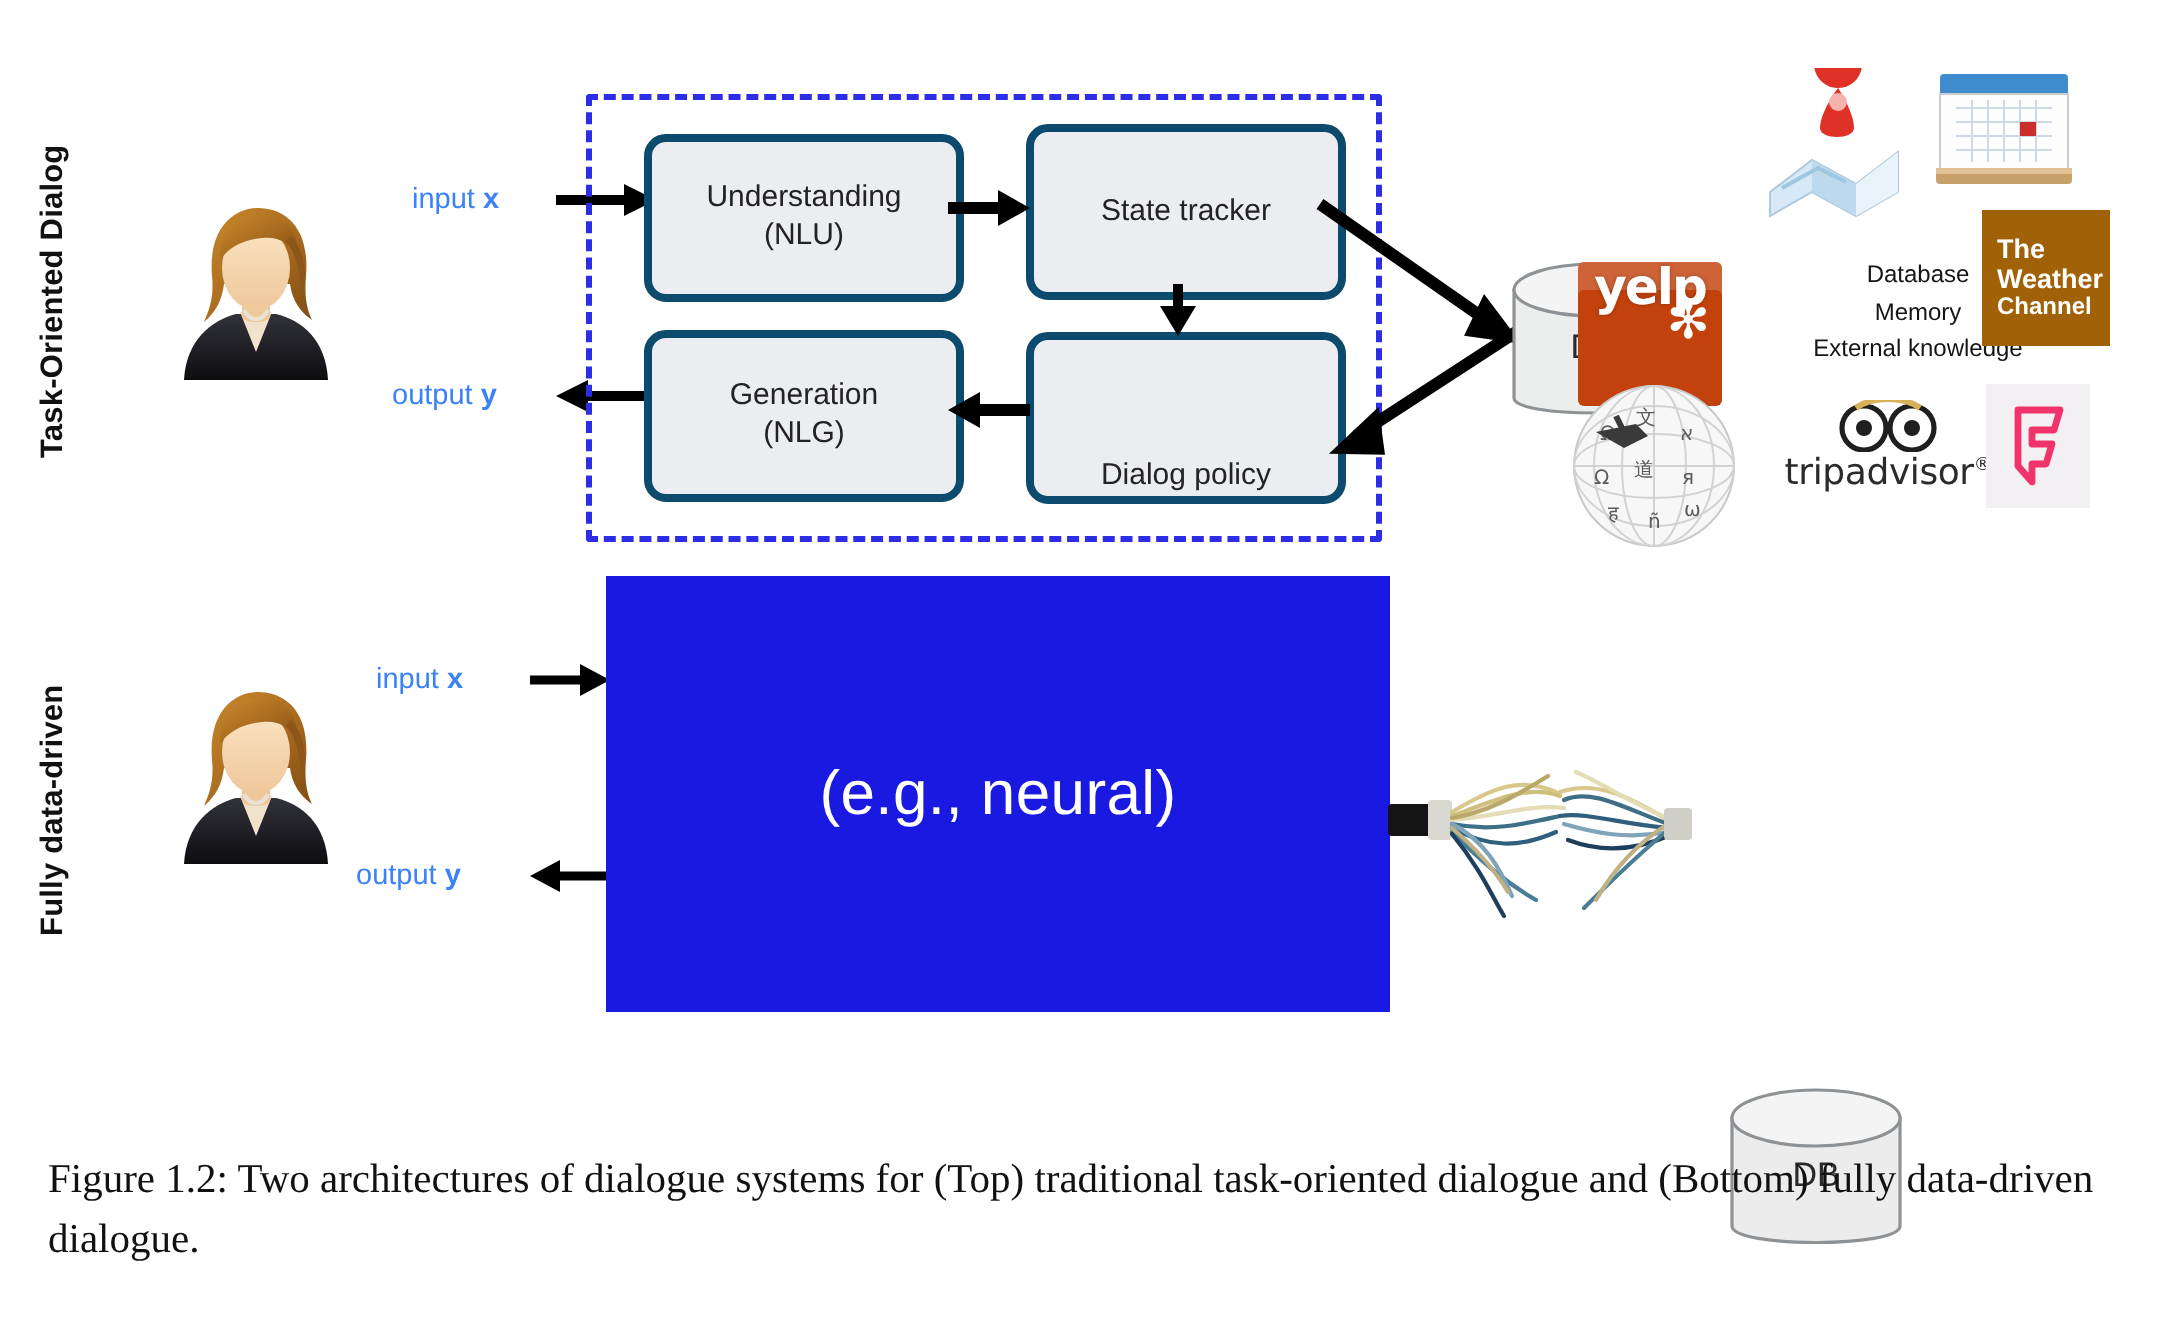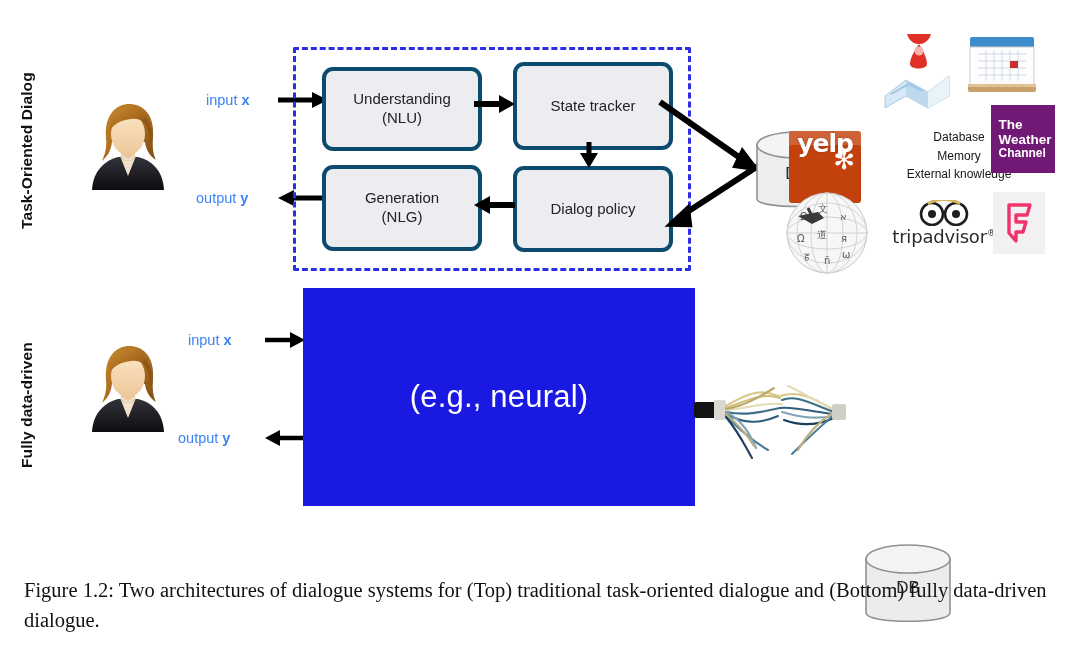--- a/index.html
+++ b/index.html
@@ -66,21 +66,21 @@
   .logo{position:absolute;}
 
   .yelp{width:72px;height:72px;background:#c2410c;border-radius:3px;
         display:flex;justify-content:center;position:relative;
         box-shadow:inset 0 14px 0 rgba(255,255,255,.18);}
   .yelp-w{color:#fff;font-size:25px;font-weight:bold;letter-spacing:-1px;
           font-family:"DejaVu Sans",sans-serif;line-height:1;
           text-shadow:0 0 2px rgba(0,0,0,.25);}
   .yelp-burst{position:absolute;right:6px;top:16px;color:#fff;font-size:26px;line-height:1;}
 
-  .wxbox{width:64px;height:68px;background:#701a75;display:flex;align-items:center;
+  .wxbox{width:64px;height:68px;background:#a16207;display:flex;align-items:center;
          justify-content:center;}
   .wxbox .wxt{color:#fff;font-weight:bold;font-size:13.5px;line-height:1.12;
               text-align:left;padding-left:4px;}
   .wxbox .wxt i{font-style:normal;display:block;}
   .wxbox .wxt .sm{font-size:12px;}
 
   .fsq{width:52px;height:62px;background:#f3f0f3;display:flex;align-items:center;
        justify-content:center;}
 
   .tripad{text-align:center;}
@@ -165,21 +165,21 @@
       <span>(NLU)</span>
     </div>
   </div>
 
   <div class="abs pbox" style="left:513px;top:62px;width:152px;height:80px;">
     <div>
       <span>State tracker</span>
     </div>
   </div>
 
-  <div class="abs pbox" style="left:513px;top:166px;width:152px;height:78px;">
+  <div class="abs pbox" style="left:513px;top:166px;width:152px;height:78px;align-items:flex-end;">
     <div>
       <span>Dialog policy</span>
     </div>
   </div>
 
   <div class="abs pbox" style="left:322px;top:165px;width:152px;height:78px;">
     <div>
       <span>Generation</span>
       <span>(NLG)</span>
     </div>

